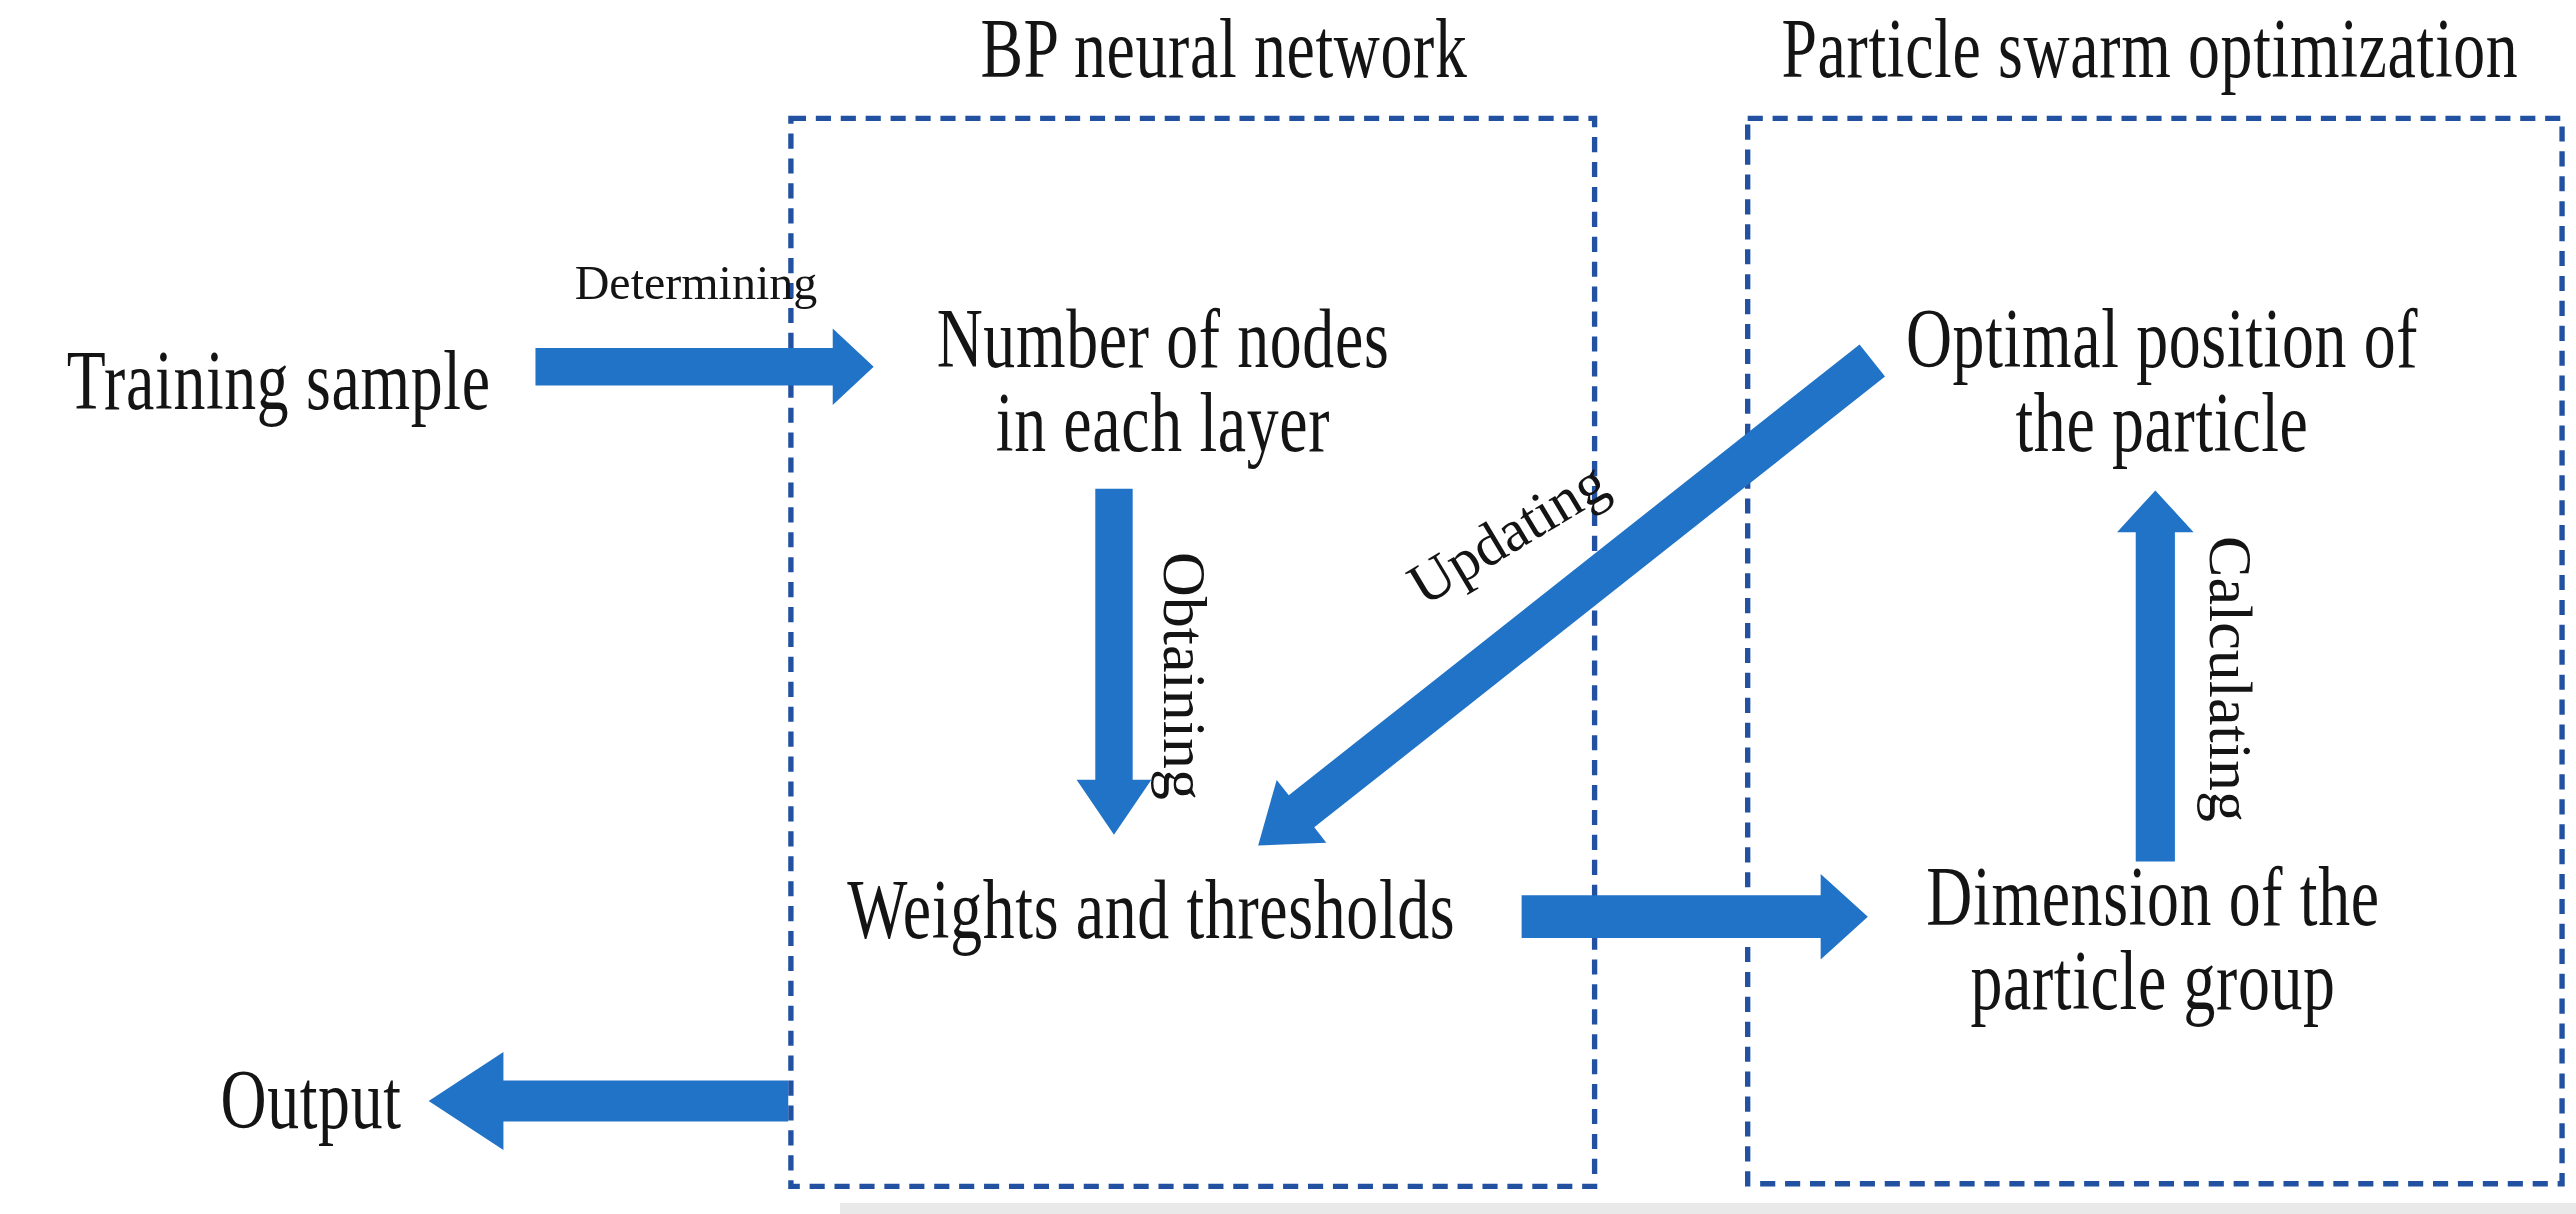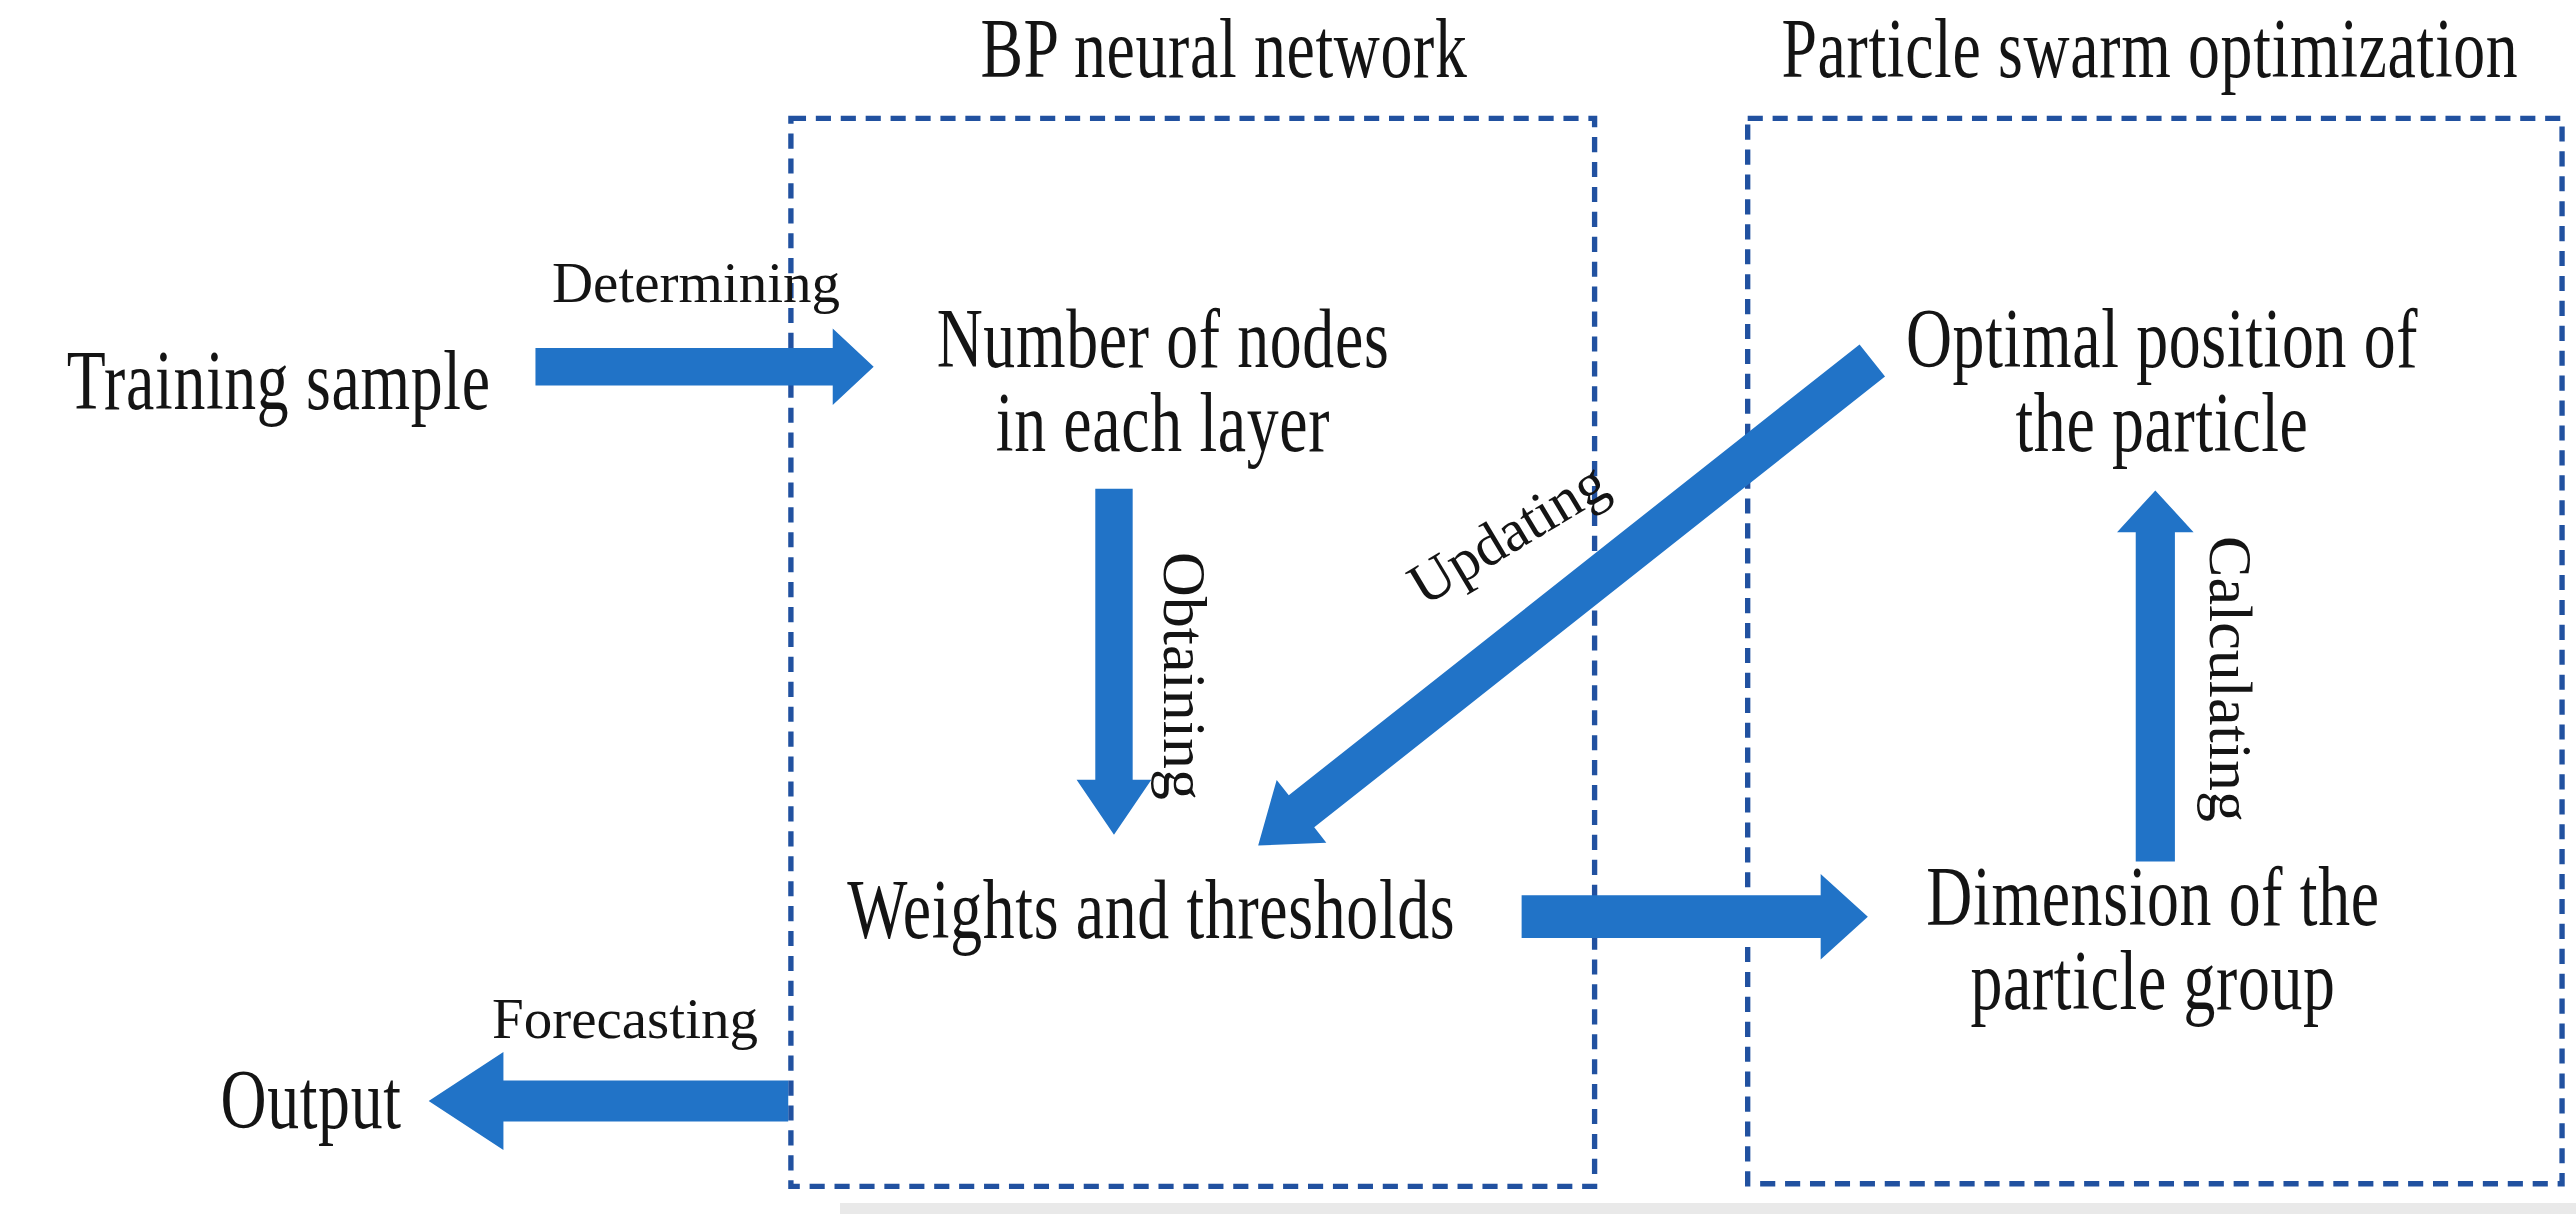--- a/index.html
+++ b/index.html
@@ -28,21 +28,21 @@
   }
   .big{
     font-size:85px;
     line-height:89px;
     height:89px;
     transform:scaleX(0.75);
     transform-origin:center;
     letter-spacing:0.9px;
   }
   .lbl{
-    font-size:57px;
+    font-size:48px;
     line-height:62px;
     height:62px;
   }
   .rot90{
     font-size:62px;
     transform:rotate(90deg);
     transform-origin:center;
   }
   .rot-upd{
     transform:rotate(-31deg);
@@ -100,17 +100,16 @@
 
   <div class="txt lbl" style="left:506px;top:252px;width:356px;">Determining</div>
 
   <div class="txt lbl rot90" style="left:995px;top:645px;width:356px;">Obtaining</div>
 
   <div class="txt lbl rot-upd" style="left:1344px;top:502px;width:303px;">Updating</div>
 
 
   <div class="txt lbl rot90" style="left:2032px;top:648px;width:374px;">Calculating</div>
 
-  <div class="txt lbl" style="left:435px;top:988px;width:356px;">Forecasting</div>
 
   <div class="edge-artifact"></div>
 </div>
 
 
 </body></html>

